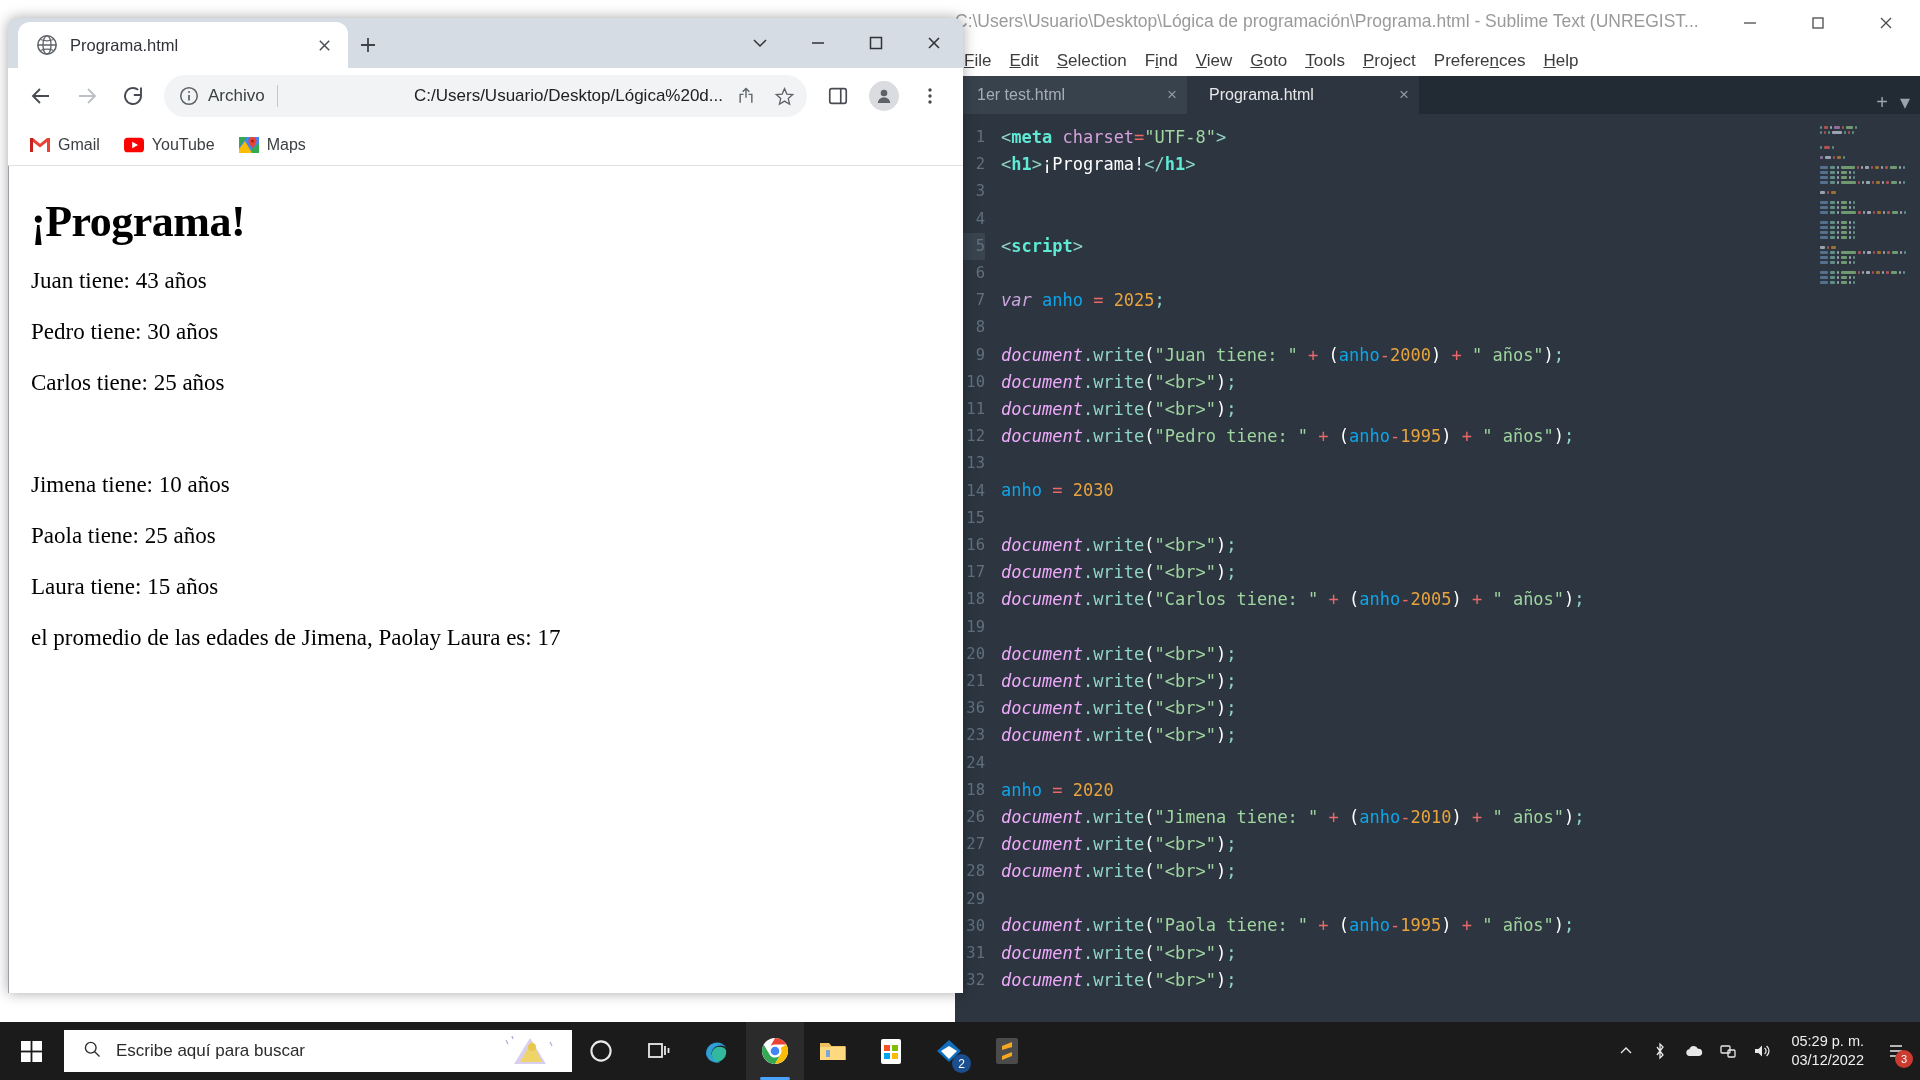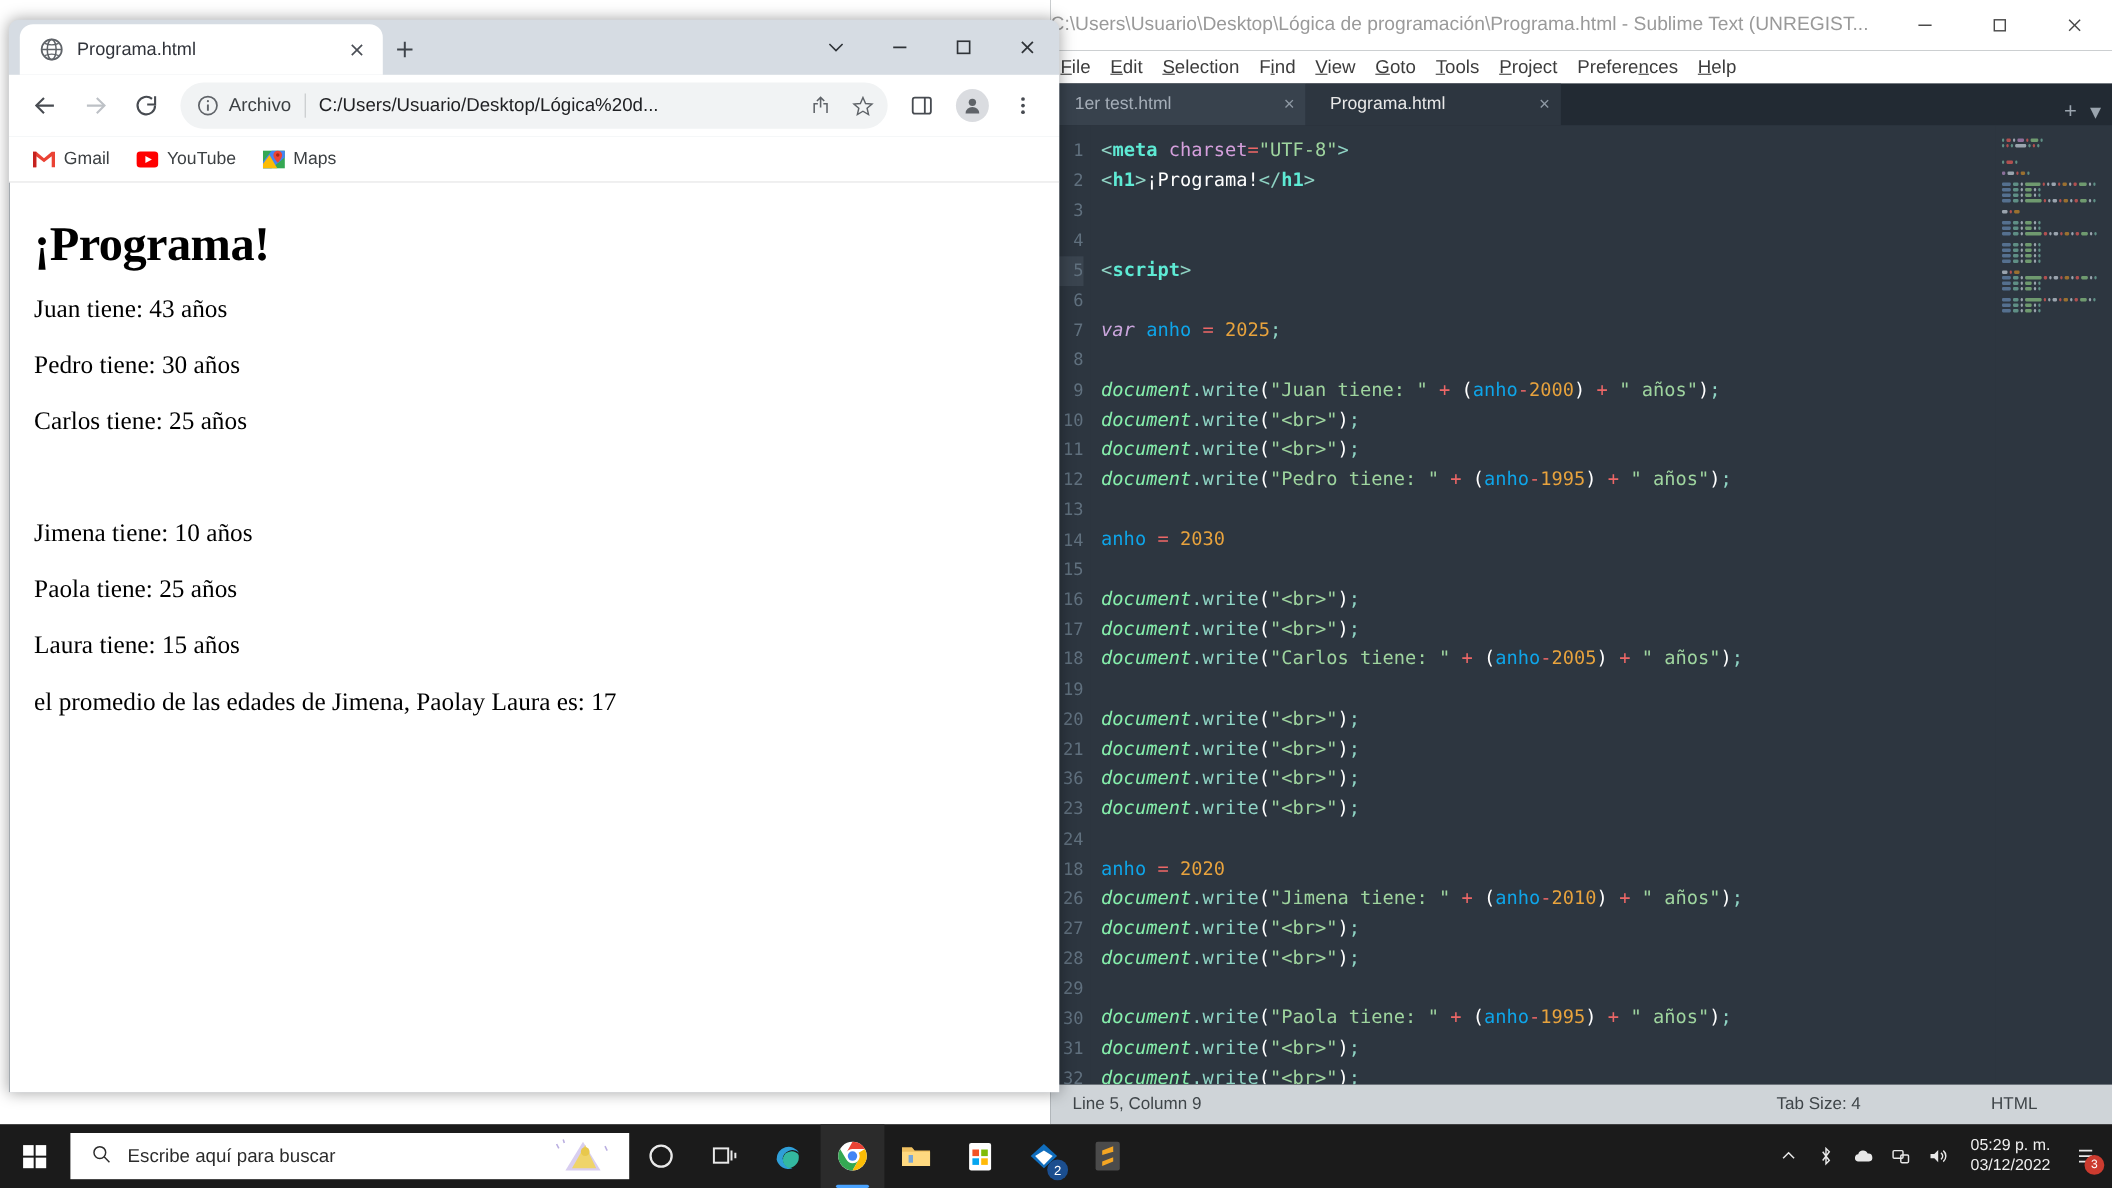--- a/index.html
+++ b/index.html
@@ -72,21 +72,21 @@
   .code-line { height: 27.2px; white-space: pre; }
   
   .t-tag      { color: #5eead4; font-weight: bold; }
   .t-punc     { color: #8fd4c4; }
   .t-attr     { color: #d6a0dd; }
   .t-str      { color: #9fd59f; }
   .t-plain    { color: #ffffff; }
   .t-kw       { color: #cba6dd; font-style: italic; }
   .t-num      { color: #e8a33d; }
   .t-op       { color: #ec6767; }
-  .t-obj      { color: #86efac; font-style: italic; }
+  .t-obj      { color: #f0abfc; font-style: italic; }
   .t-fn       { color: #8fd4c4; }
   .t-paren    { color: #ffffff; }
   .t-var      { color: #0ea5e9; }
 
   .minimap {
     position: absolute; right: 0; top: 0; width: 106px; height: 100%;
     background: #2d3640; padding-top: 12px; padding-left: 6px;
   }
   .mm-row { height: 3px; margin-bottom: 2px; display: flex; gap: 2px; }
   .mm-seg { height: 3px; border-radius: 1px; }
@@ -136,21 +136,21 @@
   .tb-icon { width: 42px; height: 42px; display:flex; align-items:center; justify-content:center; color:#474b51; flex-shrink:0;}
   .tb-icon.disabled { color: #bdc1c6; }
   .omnibox {
     flex: 1; height: 42px; background: #f1f3f4; border-radius: 21px;
     display: flex; align-items: center; padding: 0 8px 0 14px; margin: 0 6px;
     gap: 8px; min-width: 0;
   }
   .omni-info { width: 22px; height: 22px; flex-shrink:0; color:#5f6368; }
   .omni-scheme { font-size: 17px; color: #3c4043; white-space: nowrap; font-family:"Liberation Sans",sans-serif; }
   .omni-sep { width: 1px; height: 22px; background: #c4c7c9; margin: 0 4px; flex-shrink: 0; }
-  .omni-url { font-size: 17px; color: #202124; white-space: nowrap; overflow: hidden; flex: 1; font-family:"Liberation Sans",sans-serif; }
+  .omni-url { font-size: 17px; color: #202124; white-space: nowrap; overflow: hidden; flex: 1; font-family:"Liberation Sans",sans-serif;text-align:right; }
   .omni-act { width: 30px; height: 30px; display:flex;align-items:center;justify-content:center;color:#5f6368;flex-shrink:0; }
   .avatar-circle {
     width: 30px; height: 30px; border-radius: 50%; background: #dadce0;
     display:flex; align-items:center; justify-content:center;
   }
 
   .chrome-bookmarks {
     height: 42px; background: #ffffff; display: flex; align-items: center;
     padding: 0 12px; gap: 4px; border-bottom: 1px solid #e0e0e0;
   }
@@ -526,25 +526,20 @@
             <span class="mm-seg" style="width: 7.6px; background: rgb(85, 112, 143);"></span>
             <span class="mm-seg" style="width: 5.7px; background: rgb(95, 143, 133);"></span>
             <span class="mm-seg" style="width: 2px; background: rgb(154, 164, 174);"></span>
             <span class="mm-seg" style="width: 5.7px; background: rgb(111, 154, 111);"></span>
             <span class="mm-seg" style="width: 2px; background: rgb(154, 164, 174);"></span>
             <span class="mm-seg" style="width: 2px; background: rgb(95, 143, 133);"></span>
           </div>
         </div>
     </div>
 
-    <div class="sublime-statusbar">
-      <div class="sb-left">Line 5, Column 9</div>
-      <div class="sb-tab-size">Tab Size: 4</div>
-      <div class="sb-syntax">HTML</div>
-    </div>
   </div>
 
   <div class="chrome-window">
 
     <div class="chrome-tabstrip">
       <div class="chr-tab">
         <span class="chr-tab-favicon">
           <svg width="22" height="22" viewBox="0 0 24 24">
             <circle cx="12" cy="12" r="10" fill="none" stroke="#5f6368" stroke-width="1.7"></circle>
             <ellipse cx="12" cy="12" rx="4.4" ry="10" fill="none" stroke="#5f6368" stroke-width="1.5"></ellipse>

